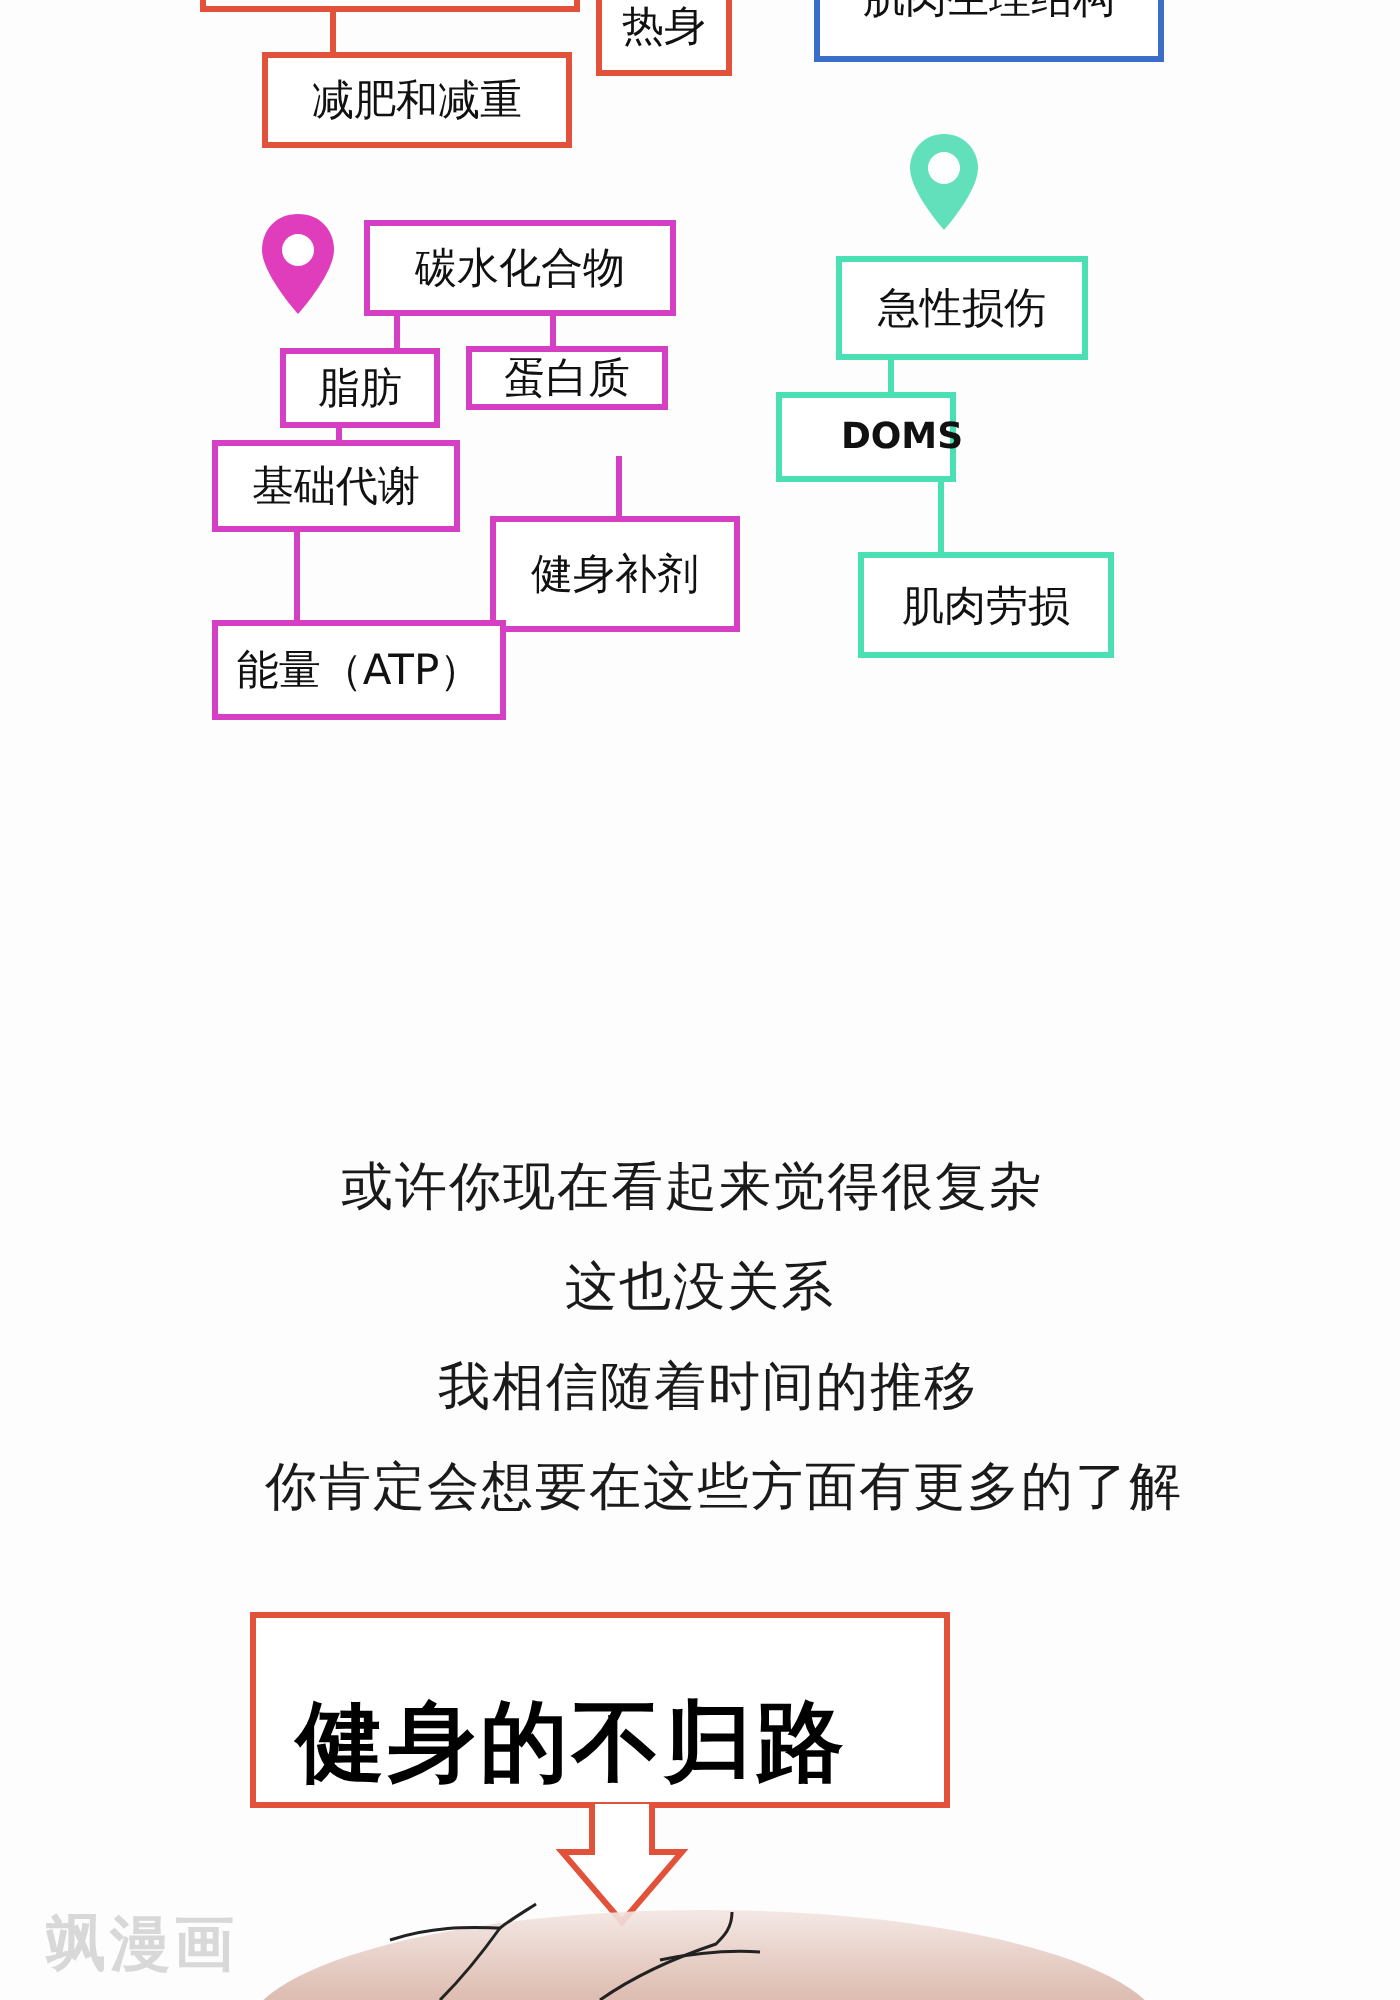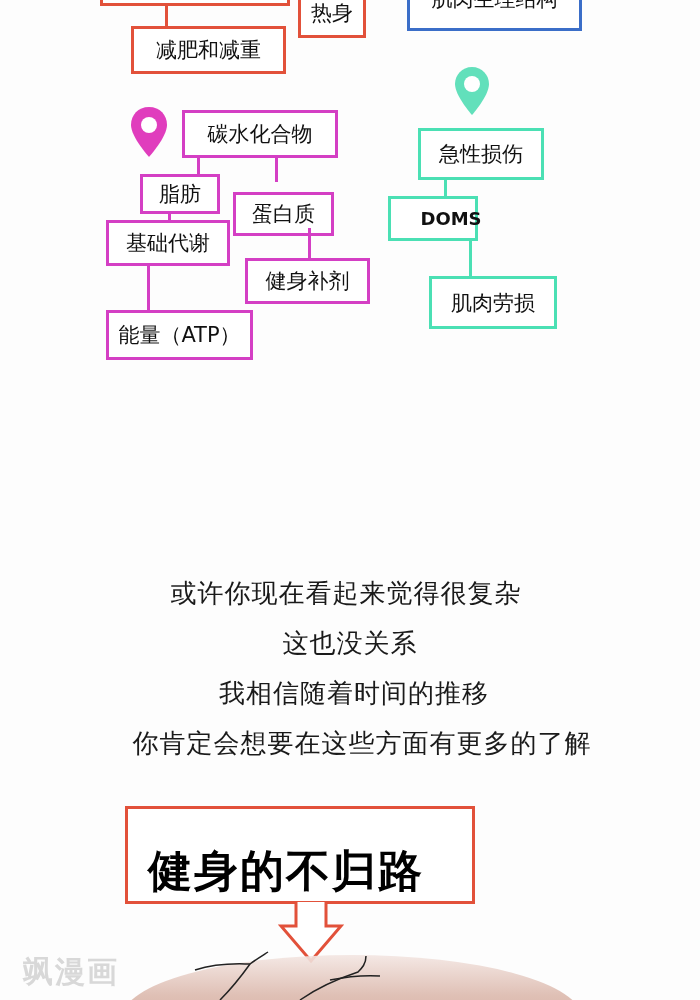--- a/index.html
+++ b/index.html
@@ -45,30 +45,30 @@
 
 <div class="box pink" style="left:182px; top:110px; width:156px; height:48px;">
   <span>碳水化合物</span>
 </div>
 <div class="line pink-l" style="left:197px; top:158px; width:3px; height:18px;"></div>
 <div class="line pink-l" style="left:275px; top:158px; width:3px; height:24px;"></div>
 
 <div class="box pink" style="left:140px; top:174px; width:80px; height:40px;">
   <span>脂肪</span>
 </div>
-<div class="box pink" style="left:233px; top:192px; width:101px; height:44px;">
+<div class="box pink" style="left:233px; top:173px; width:101px; height:32px;">
   <span>蛋白质</span>
 </div>
 <div class="line pink-l" style="left:168px; top:214px; width:3px; height:8px;"></div>
 
 <div class="box pink" style="left:106px; top:220px; width:124px; height:46px;">
   <span>基础代谢</span>
 </div>
 <div class="line pink-l" style="left:308px; top:228px; width:3px; height:32px;"></div>
-<div class="box pink" style="left:245px; top:258px; width:125px; height:46px;">
+<div class="box pink" style="left:245px; top:258px; width:125px; height:58px;">
   <span>健身补剂</span>
 </div>
 <div class="line pink-l" style="left:147px; top:266px; width:3px; height:46px;"></div>
 <div class="box pink" style="left:106px; top:310px; width:147px; height:50px;">
   <span>能量（ATP）</span>
 </div>
 
 <svg class="pin" style="left:453px; top:65px;" width="38" height="52" viewBox="0 0 38 52">
   <path d="M19 2 C9 2 2 10 2 19 C2 31 19 50 19 50 C19 50 36 31 36 19 C36 10 29 2 19 2 Z" fill="#62e0bb"></path>
   <circle cx="19" cy="19" r="8" fill="#fff"></circle>

